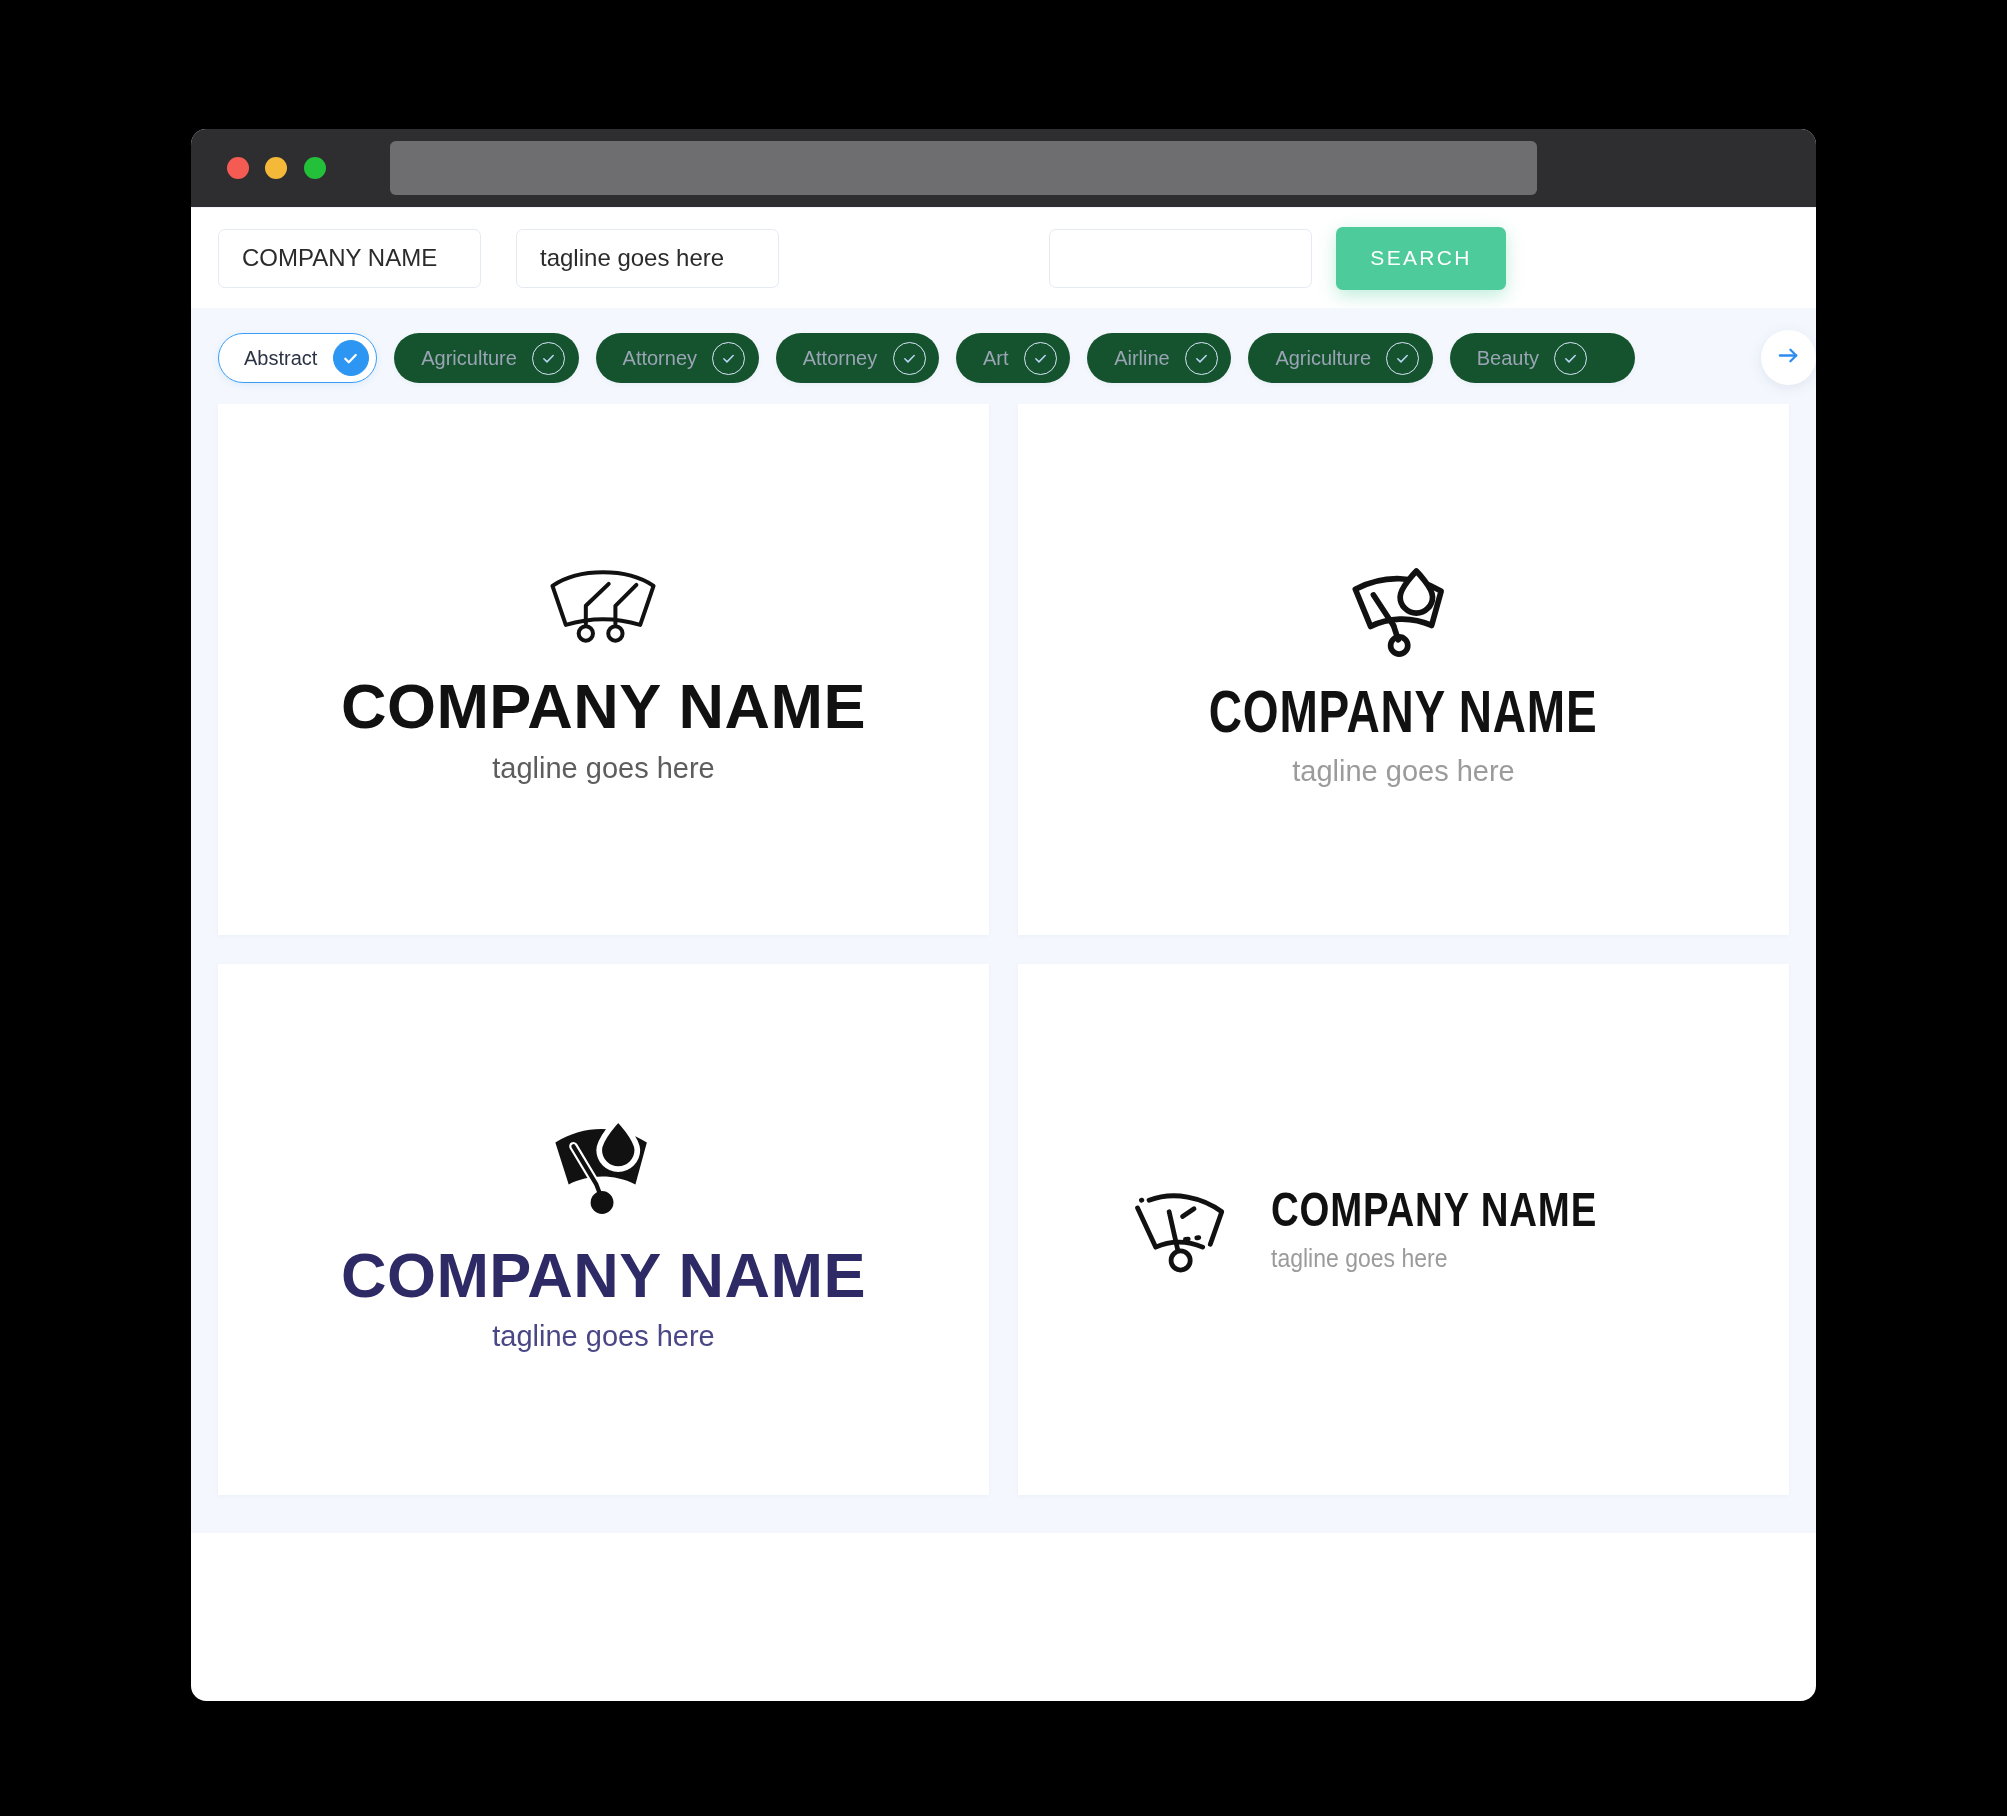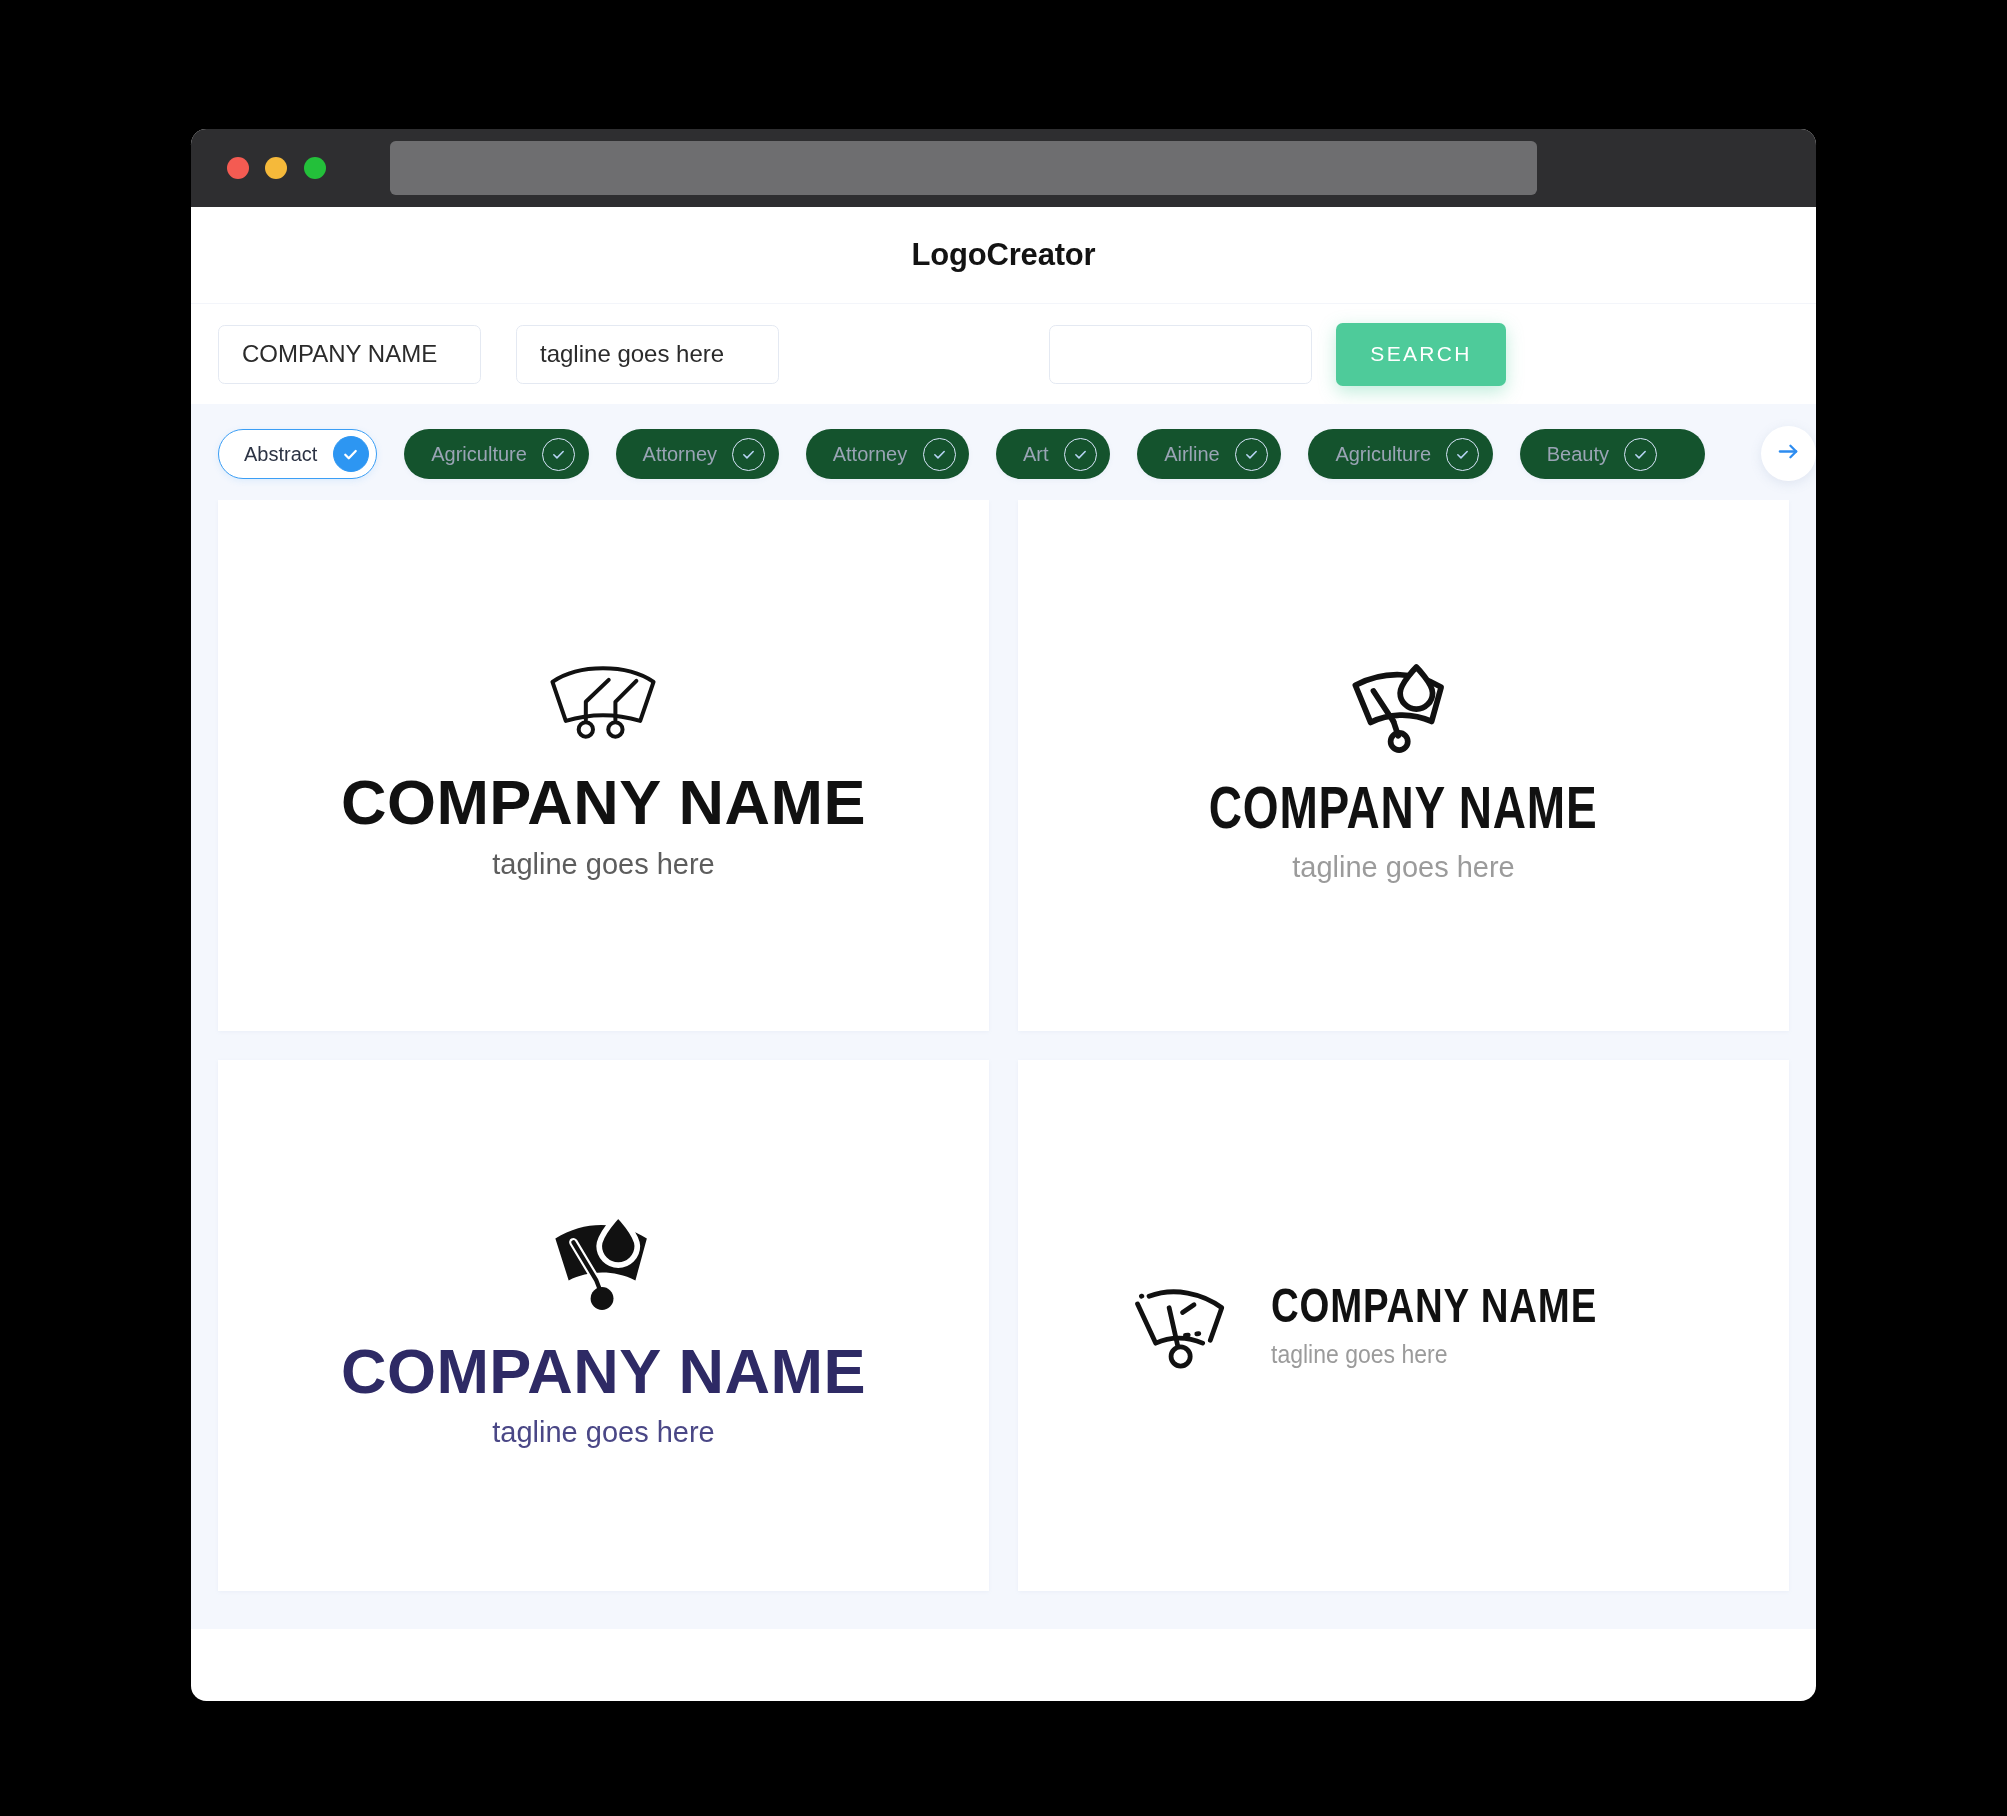--- a/index.html
+++ b/index.html
@@ -120,21 +120,21 @@
   
   .pill-strip-wrap {
     background: #f4f7fd;
     padding: 25px 0 21px 27px;
     position: relative;
     overflow: hidden;
   }
   .pill-strip {
     display: flex;
     align-items: center;
-    gap: 27px;
+    gap: 17px;
     position: relative;
   }
   .pill {
     height: 50px;
     border-radius: 25px;
     background: #14532d;
     display: flex;
     align-items: center;
     padding: 0 13.4px 0 27px;
     gap: 15.3px;
@@ -271,23 +271,20 @@
 
   <div class="titlebar">
     <div class="traffic">
       <div class="dot red"></div>
       <div class="dot yellow"></div>
       <div class="dot green"></div>
     </div>
     <div class="urlbar"></div>
   </div>
 
-  <div class="app-header">
-    <div class="app-title">LogoCreator</div>
-  </div>
 
   <div class="search-row">
     <div class="field company">COMPANY NAME</div>
     <div class="field tagline">tagline goes here</div>
     <div class="field extra"></div>
     <div class="search-btn">SEARCH</div>
   </div>
 
   <div class="pill-strip-wrap">
     <div class="pill-strip">

